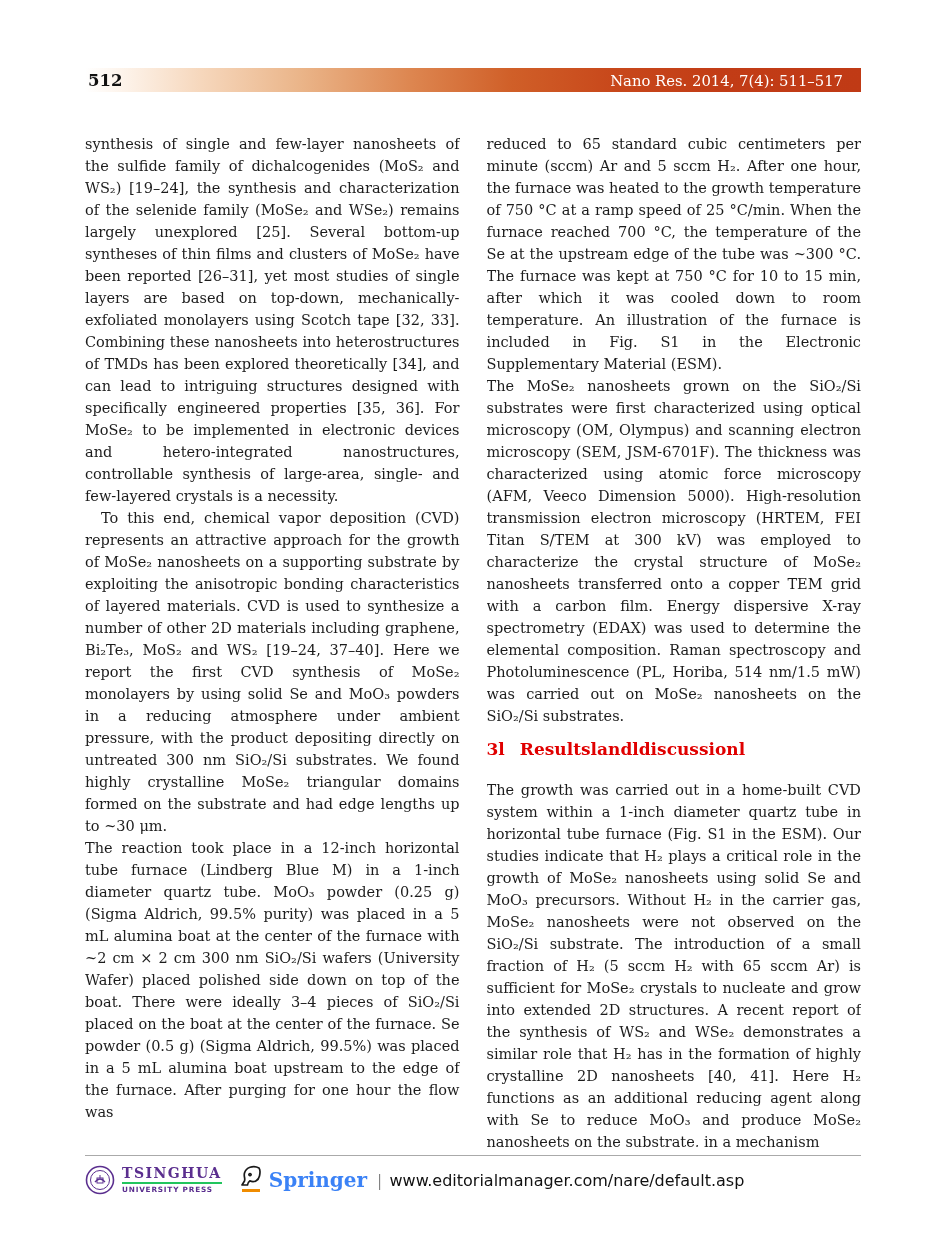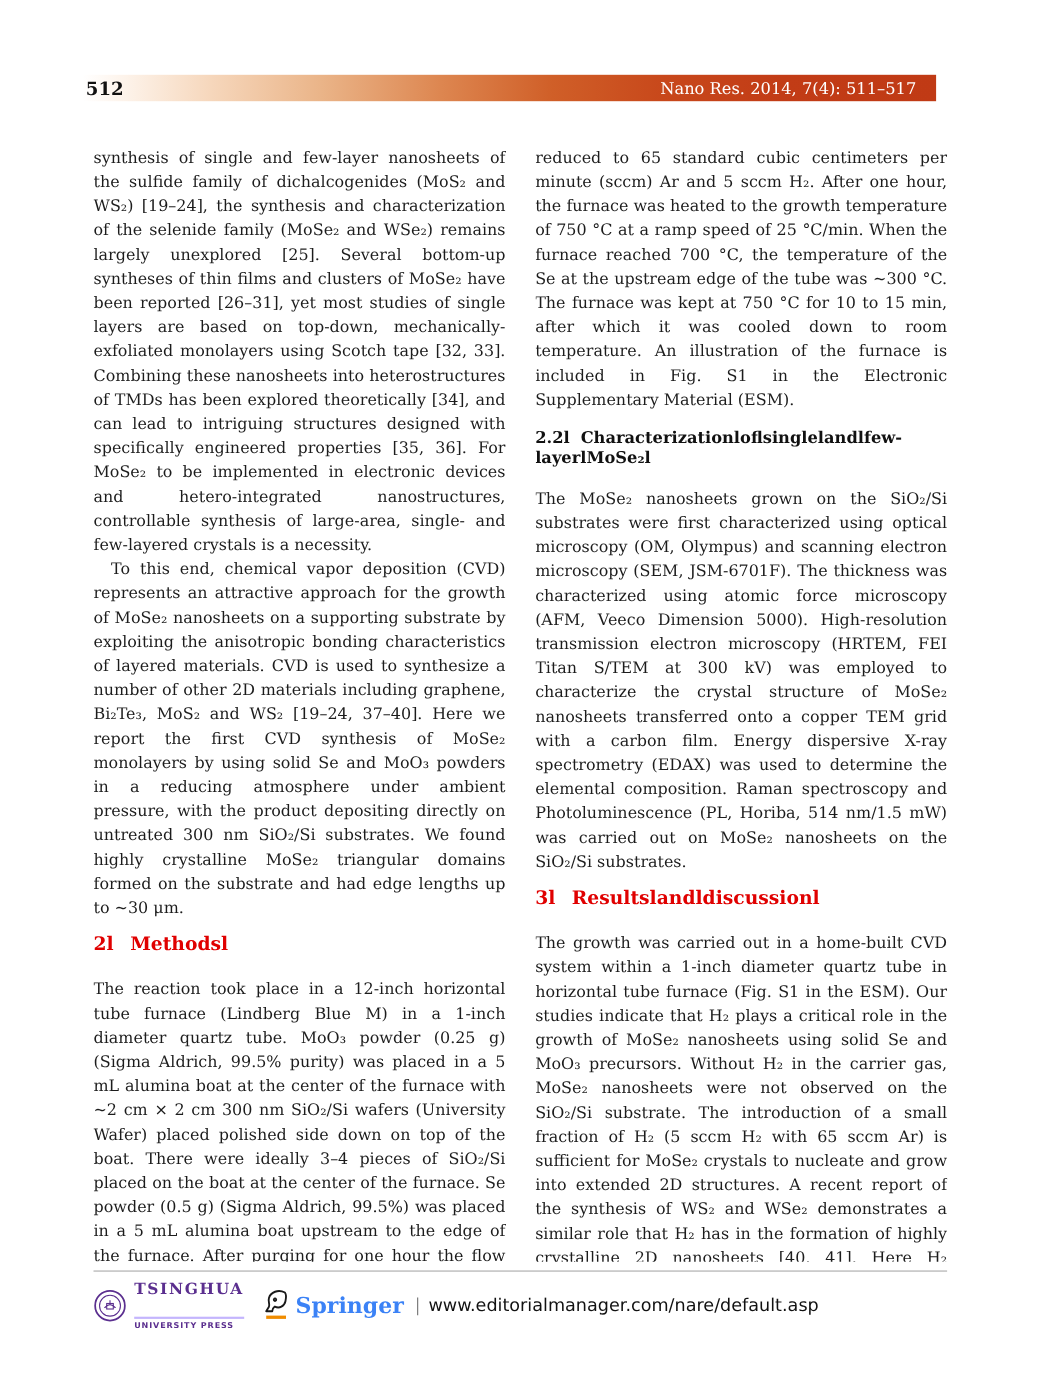--- a/index.html
+++ b/index.html
@@ -8,21 +8,21 @@
     position: relative;
     width: 952px;
     height: 1256px;
     background: #ffffff;
     font-family: "DejaVu Serif", "Liberation Serif", serif;
     color: #1c1c1c;
     overflow: hidden;
   }
   .header-bar {
     position: absolute;
-    left: 75px; top: 68px;
+    left: 85px; top: 68px;
     width: 776px; height: 24px;
     display: flex;
     align-items: center;
     justify-content: space-between;
     background: linear-gradient(90deg,
       #ffffff 0%, #fdf3ea 5%, #f6d7bc 15%, #eab488 28%,
       #dd8650 42%, #d05f28 55%, #c8481b 68%, #c23c16 82%, #c03a15 100%);
   }
   .page-num {
     font-weight: bold;
@@ -85,23 +85,23 @@
     align-items: center;
     gap: 7px;
   }
   .tsinghua-text { display: flex; flex-direction: column; align-items: flex-start; }
   .tsinghua-name {
     font-family: "DejaVu Serif", serif;
     font-weight: bold;
     font-size: 14px;
     letter-spacing: 1.5px;
     color: #5b2f8f;
-    border-bottom: 2px solid #c4b5fd;
+    border-bottom: 2px solid #22c55e;
     line-height: 1.05;
-    padding-bottom: 17px;
+    padding-bottom: 1px;
   }
   .tsinghua-press {
     font-family: "DejaVu Sans", sans-serif;
     font-weight: bold;
     font-size: 7.3px;
     letter-spacing: 0.8px;
     color: #5b2f8f;
     margin-top: 1px;
   }
   .springer-group {
@@ -138,27 +138,25 @@
   <div class="header-bar">
     <span class="page-num">512</span>
     <span class="journal-ref">Nano Res. 2014, 7(4): 511–517</span>
   </div>
 
   <div class="body-area">
 
     <div class="col">
       <p>synthesis of single and few-layer nanosheets of the sulfide family of dichalcogenides (MoS₂ and WS₂) [19–24], the synthesis and characterization of the selenide family (MoSe₂ and WSe₂) remains largely unexplored [25]. Several bottom-up syntheses of thin films and clusters of MoSe₂ have been reported [26–31], yet most studies of single layers are based on top-down, mechanically-exfoliated monolayers using Scotch tape [32, 33]. Combining these nanosheets into heterostructures of TMDs has been explored theoretically [34], and can lead to intriguing structures designed with specifically engineered properties [35, 36]. For MoSe₂ to be implemented in electronic devices and hetero-integrated nanostructures, controllable synthesis of large-area, single- and few-layered crystals is a necessity.</p>
       <p class="indent">To this end, chemical vapor deposition (CVD) represents an attractive approach for the growth of MoSe₂ nanosheets on a supporting substrate by exploiting the anisotropic bonding characteristics of layered materials. CVD is used to synthesize a number of other 2D materials including graphene, Bi₂Te₃, MoS₂ and WS₂ [19–24, 37–40].  Here we report the first CVD synthesis of MoSe₂ monolayers by using solid Se and MoO₃ powders in a reducing atmosphere under ambient pressure, with the product depositing directly on untreated 300 nm SiO₂/Si substrates. We found highly crystalline MoSe₂ triangular domains formed on the substrate and had edge lengths up to ~30 μm.</p>
-      <h2 class="section-heading"><span class="sec-num">2l</span><span>Methodsl</span></h2>
       <p>The reaction took place in a 12-inch horizontal tube furnace (Lindberg Blue M) in a 1-inch diameter quartz tube. MoO₃ powder (0.25 g) (Sigma Aldrich, 99.5% purity) was placed in a 5 mL alumina boat at the center of the furnace with ~2 cm × 2 cm 300 nm SiO₂/Si wafers (University Wafer) placed polished side down on top of the boat. There were ideally 3–4 pieces of SiO₂/Si placed on the boat at the center of the furnace. Se powder (0.5 g) (Sigma Aldrich, 99.5%) was placed in a 5 mL alumina boat upstream to the edge of the furnace. After purging for one hour the flow was</p>
     </div>
 
     <div class="col">
       <p>reduced to 65 standard cubic centimeters per minute (sccm) Ar and 5 sccm H₂. After one hour, the furnace was heated to the growth temperature of 750 °C at a ramp speed of 25 °C/min. When the furnace reached 700 °C, the temperature of the Se at the upstream edge of the tube was ~300 °C. The furnace was kept at 750 °C for 10 to 15 min, after which it was cooled down to room temperature. An illustration of the furnace is included in Fig. S1 in the Electronic Supplementary Material (ESM).</p>
-      <h3 class="subsection-heading"><span class="sub-num">2.2l</span><span>Characterizationloflsinglelandlfew-layerlMoSe₂l</span></h3>
       <p>The MoSe₂ nanosheets grown on the SiO₂/Si substrates were first characterized using optical microscopy (OM, Olympus) and scanning electron microscopy (SEM, JSM-6701F). The thickness was characterized using atomic force microscopy (AFM, Veeco Dimension 5000). High-resolution transmission electron microscopy (HRTEM, FEI Titan S/TEM at 300 kV) was employed to characterize the crystal structure of MoSe₂ nanosheets transferred onto a copper TEM grid with a carbon film. Energy dispersive X-ray spectrometry (EDAX) was used to determine the elemental composition. Raman spectroscopy and Photoluminescence (PL, Horiba, 514 nm/1.5 mW) was carried out on MoSe₂ nanosheets on the SiO₂/Si substrates.</p>
       <h2 class="section-heading"><span class="sec-num">3l</span><span>Resultslandldiscussionl</span></h2>
       <p>The growth was carried out in a home-built CVD system within a 1-inch diameter quartz tube in horizontal tube furnace (Fig. S1 in the ESM). Our studies indicate that H₂ plays a critical role in the growth of MoSe₂ nanosheets using solid Se and MoO₃ precursors. Without H₂ in the carrier gas, MoSe₂ nanosheets were not observed on the SiO₂/Si substrate. The introduction of a small fraction of H₂ (5 sccm H₂ with 65 sccm Ar) is sufficient for MoSe₂ crystals to nucleate and grow into extended 2D structures. A recent report of the synthesis of WS₂ and WSe₂ demonstrates a similar role that H₂ has in the formation of highly crystalline 2D nanosheets [40, 41]. Here H₂ functions as an additional reducing agent along with Se to reduce MoO₃ and produce MoSe₂ nanosheets on the substrate, in a mechanism</p>
     </div>
 
   </div>
 
   <div class="footer">
 
     <div class="tsinghua-group">

